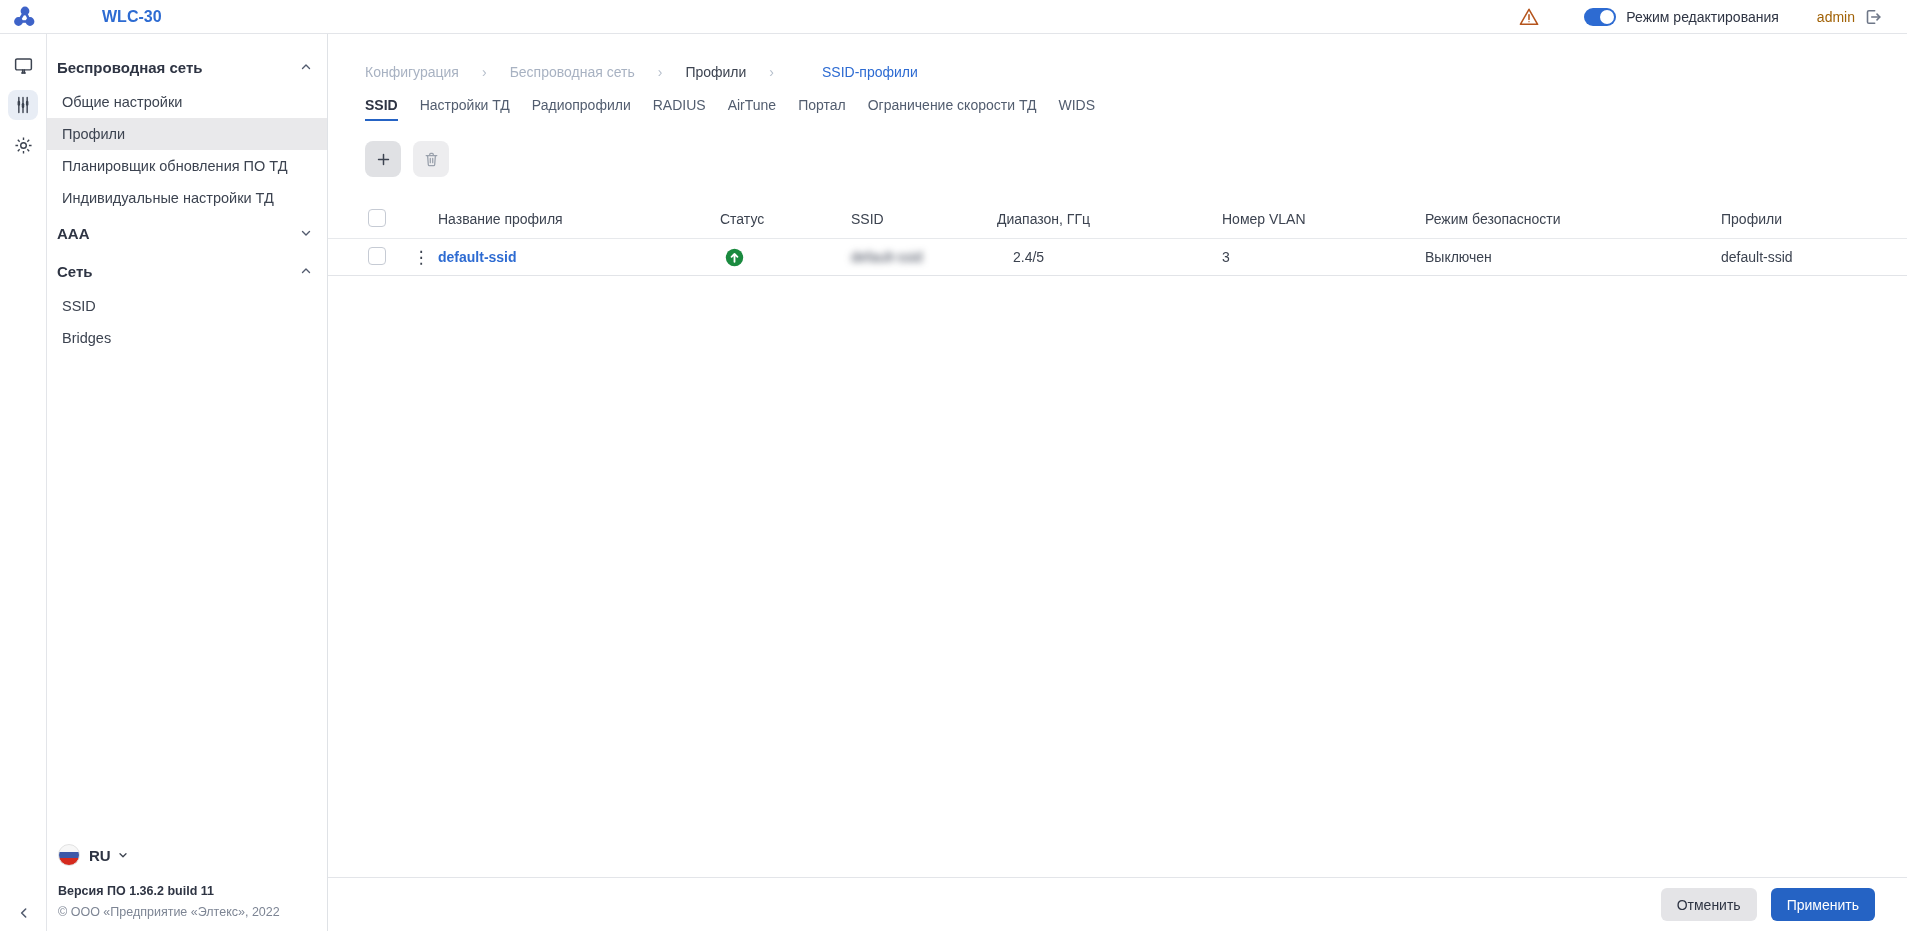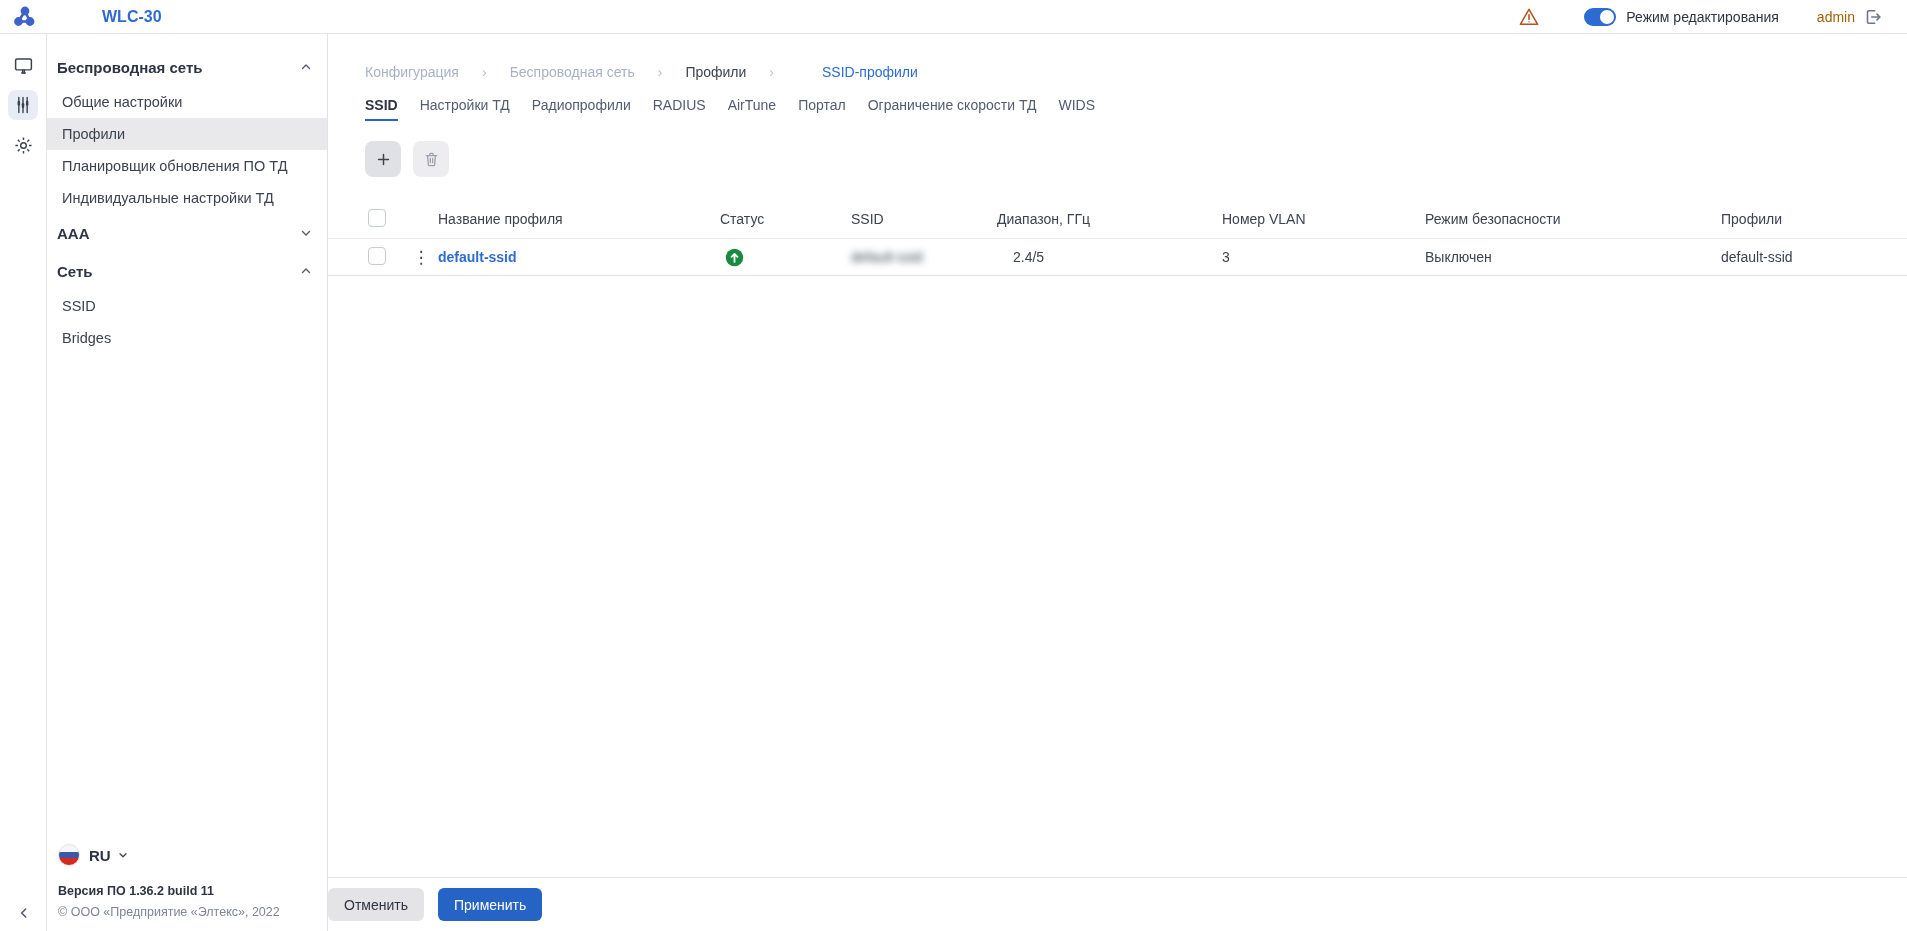--- a/index.html
+++ b/index.html
@@ -63,21 +63,21 @@
   .trow { display:grid; grid-template-columns:76px 34px 282px 131px 146px 225px 203px 296px 1fr; align-items:center; height:38px; }
   .trow.head { color:#3c4350; }
   .trow.data { border-top:1px solid #e7e9ec; border-bottom:1px solid #e2e4e8; }
   .cb { width:18px; height:18px; margin-left:40px; appearance:none; border:1.5px solid #c6cbd4; border-radius:4px; background:#fff; cursor:pointer; }
   .kebab { display:flex; justify-content:center; color:#3c4350; font-size:17px; letter-spacing:0; cursor:pointer; line-height:1; }
   .link { color:#2d6bd2; font-weight:600; cursor:pointer; }
   .status-ic { width:19px; height:19px; margin-left:5px; display:flex; }
   .ssid-blur { filter:blur(3.5px); color:#3d4454; }
   .band-val { padding-left:16px; }
 
-  .footer { position:absolute; left:0; right:0; bottom:0; height:54px; border-top:1px solid #e3e5e9; display:flex; align-items:center; padding-right:32px; background:#fff; }
+  .footer { position:absolute; left:0; right:0; bottom:0; height:54px; border-top:1px solid #e3e5e9; display:flex; align-items:center; justify-content:flex-end; padding-right:32px; background:#fff; }
   .btn { height:33px; border:none; border-radius:6px; font-size:14px; padding:0 16px; cursor:pointer; font-family:inherit; }
   .btn.cancel { background:#e4e4e7; color:#2e3443; margin-right:14px; }
   .btn.apply { background:#2563c4; color:#fff; }
 </style>
 </head>
 <body>
 
 <header class="topbar">
   <div class="logo-box">
     <svg width="24" height="24" viewBox="0 0 24 24">

